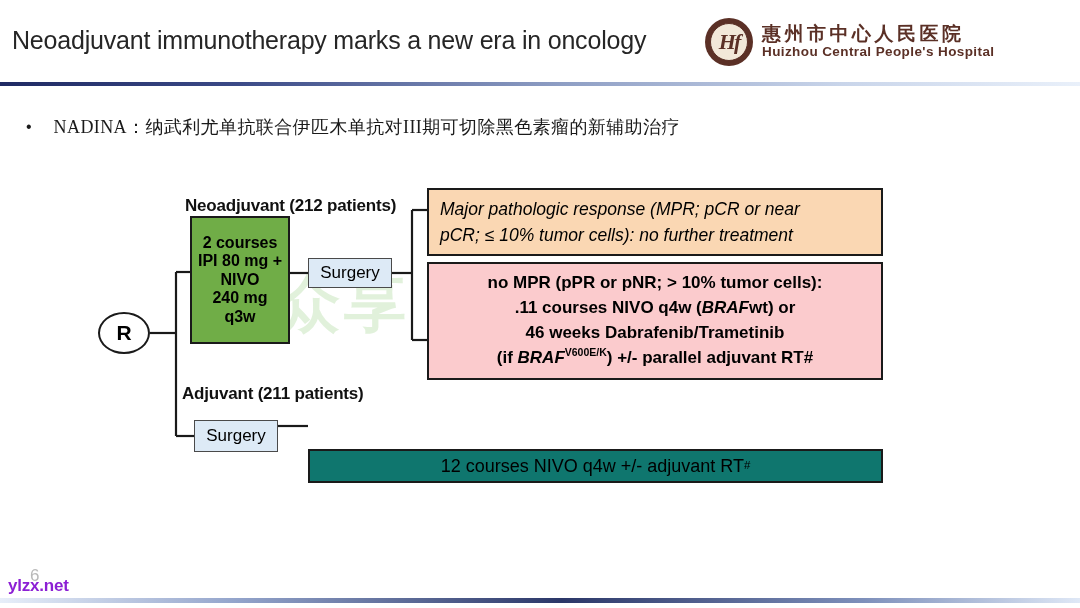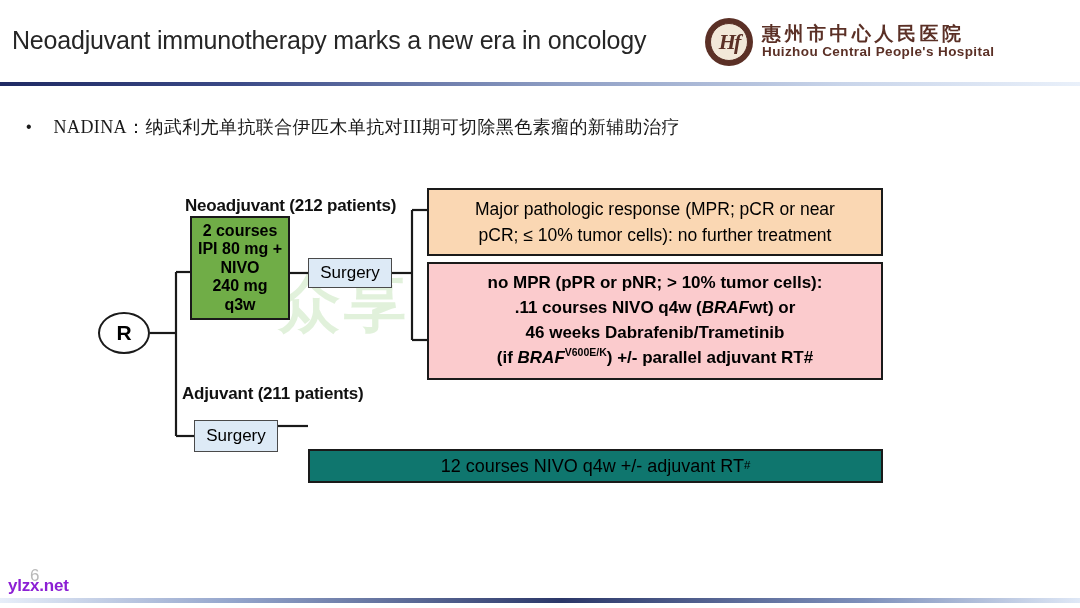--- a/index.html
+++ b/index.html
@@ -135,21 +135,21 @@
     left: 98px; top: 312px;
     width: 52px; height: 42px;
     border: 2px solid #1a1a1a;
     border-radius: 50%;
     background: #fff;
     display: flex; align-items: center; justify-content: center;
     font-size: 21px; font-weight: 700; color: #000;
   }
 
   #node-neoadjuvant-regimen {
-    left: 190px; top: 216px; width: 100px; height: 104px;
+    left: 190px; top: 216px; width: 100px; height: 128px;
     background: #70ad47;
     font-size: 16px; font-weight: 700;
     padding: 2px;
   }
 
   #node-surgery-neo {
     left: 308px; top: 258px; width: 84px; height: 30px;
     background: #ddeaf6; border: 1.5px solid #4a4a4a;
     font-size: 17px; font-weight: 400;
   }
@@ -158,21 +158,22 @@
     background: #ddeaf6; border: 1.5px solid #4a4a4a;
     font-size: 17px; font-weight: 400;
   }
 
   #node-mpr {
     left: 427px; top: 188px; width: 456px; height: 68px;
     background: #fad7b3;
     font-size: 17.5px; font-weight: 400;
     padding: 4px 11px;
     justify-content: flex-start;
-    text-align: center;
+    text-align: left;
+    font-style: italic;
   }
   #node-mpr .lines { width: 100%; }
   #node-mpr .lines div { line-height: 1.5; }
 
   #node-nompr {
     left: 427px; top: 262px; width: 456px; height: 118px;
     background: #fbcbcd;
     font-size: 17px; font-weight: 700;
     padding: 4px 8px;
     flex-direction: column; justify-content: center;

